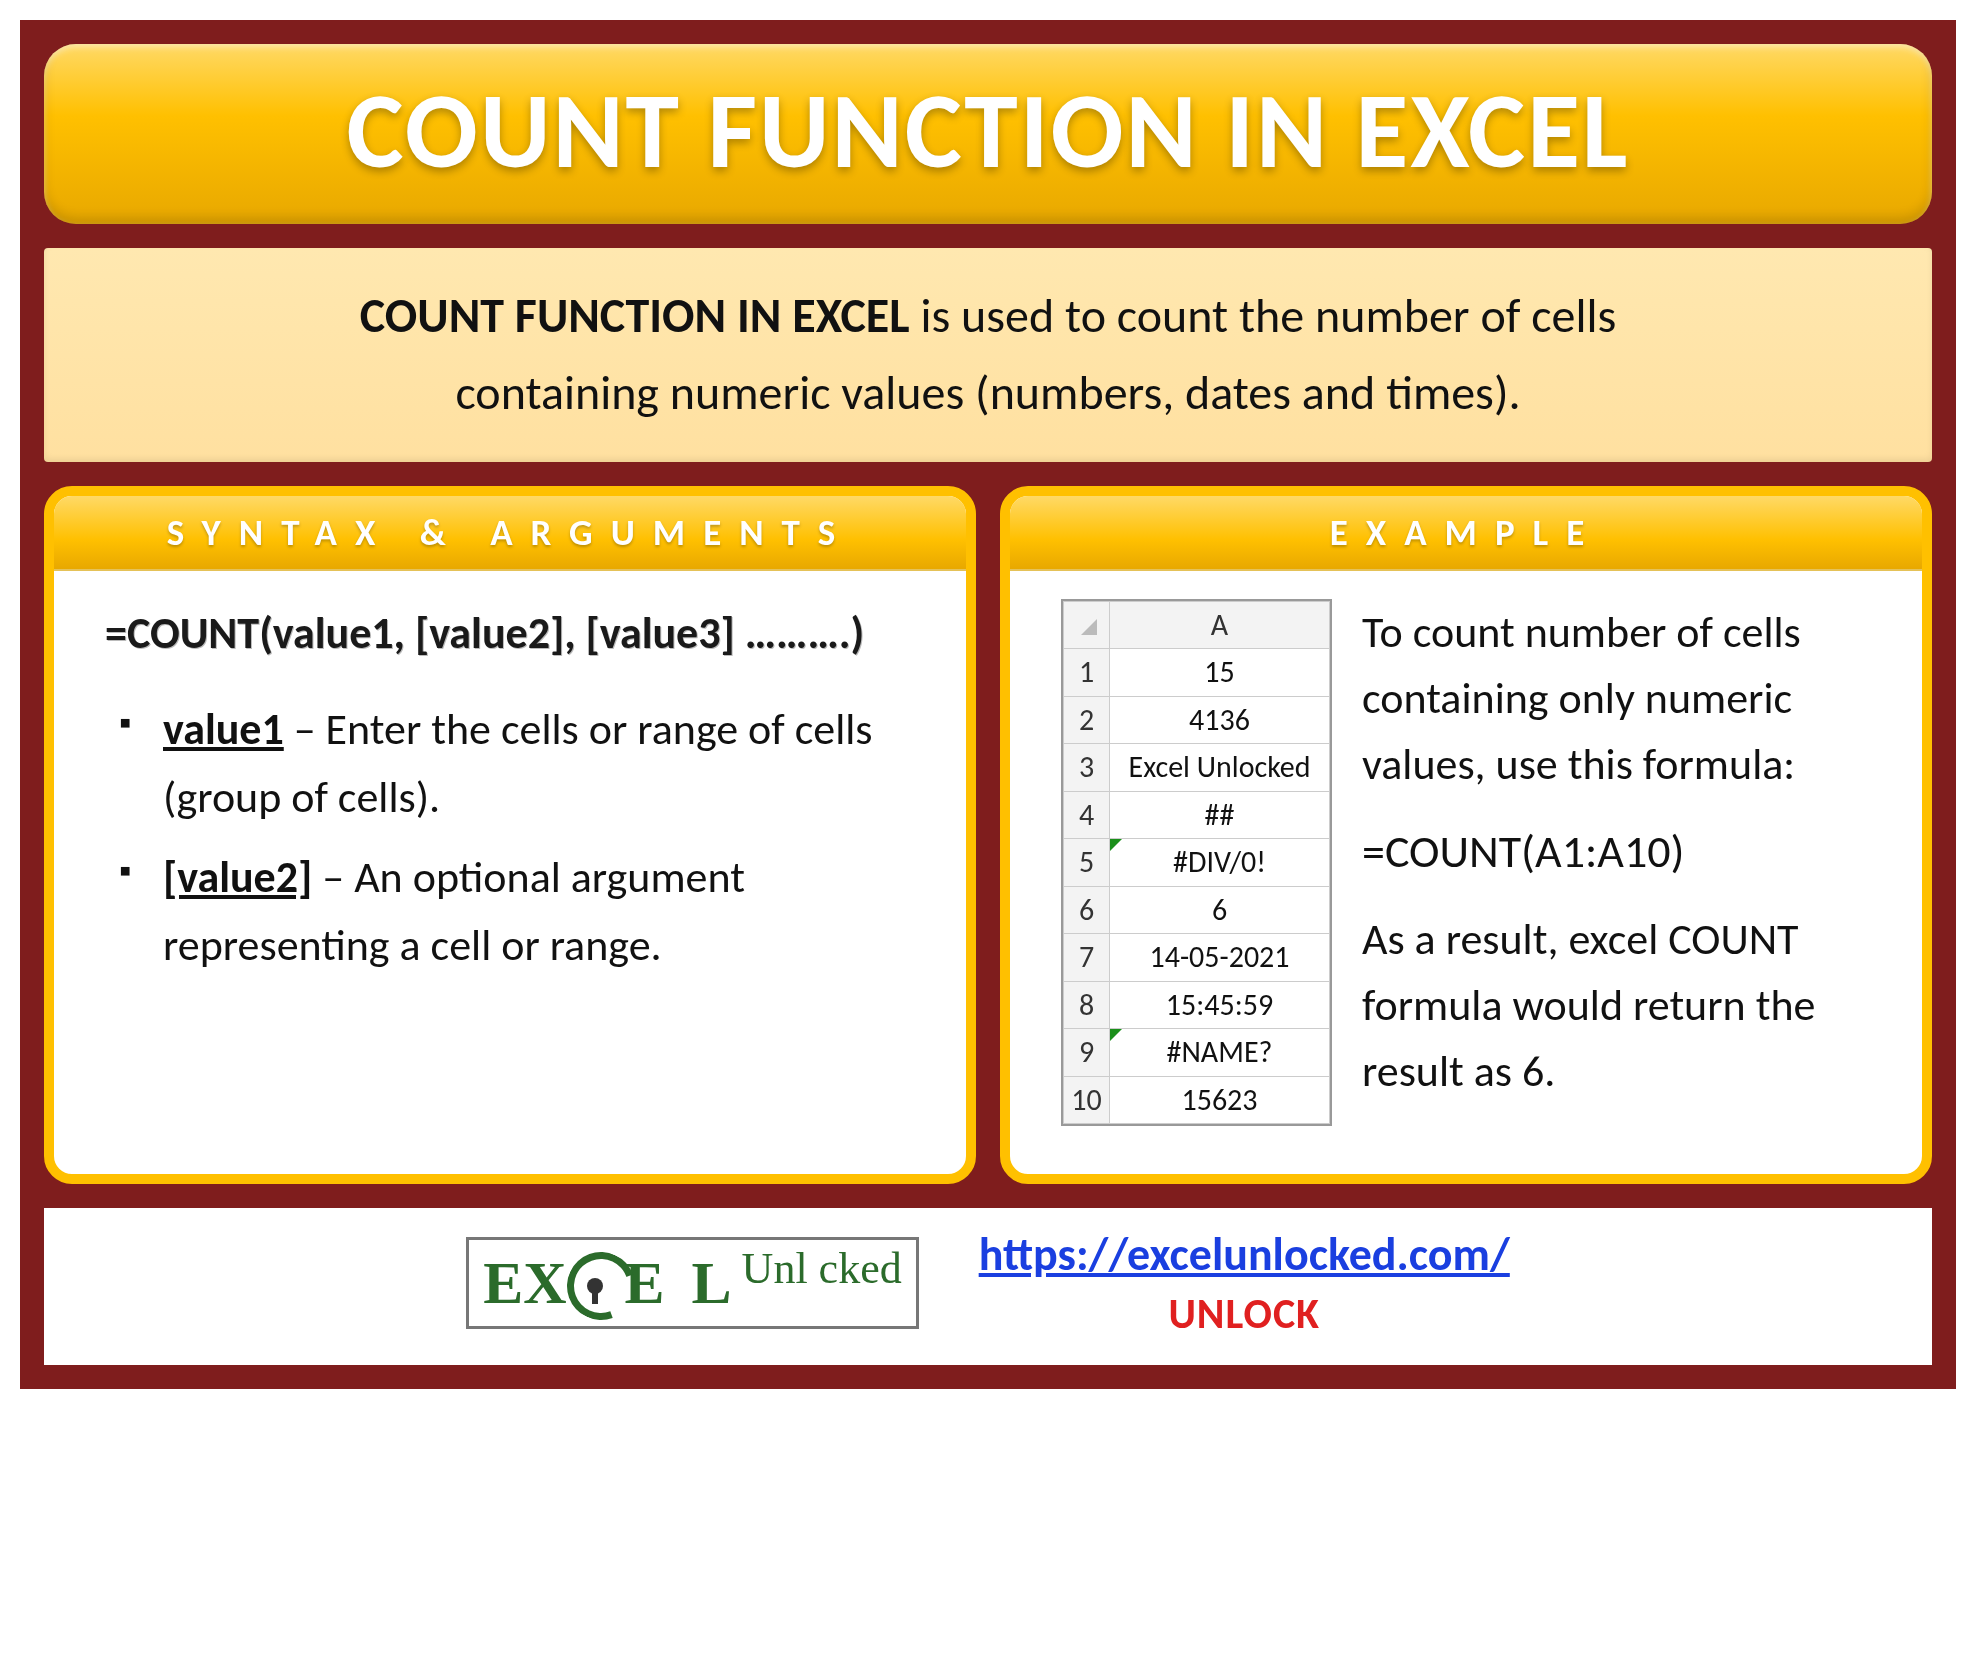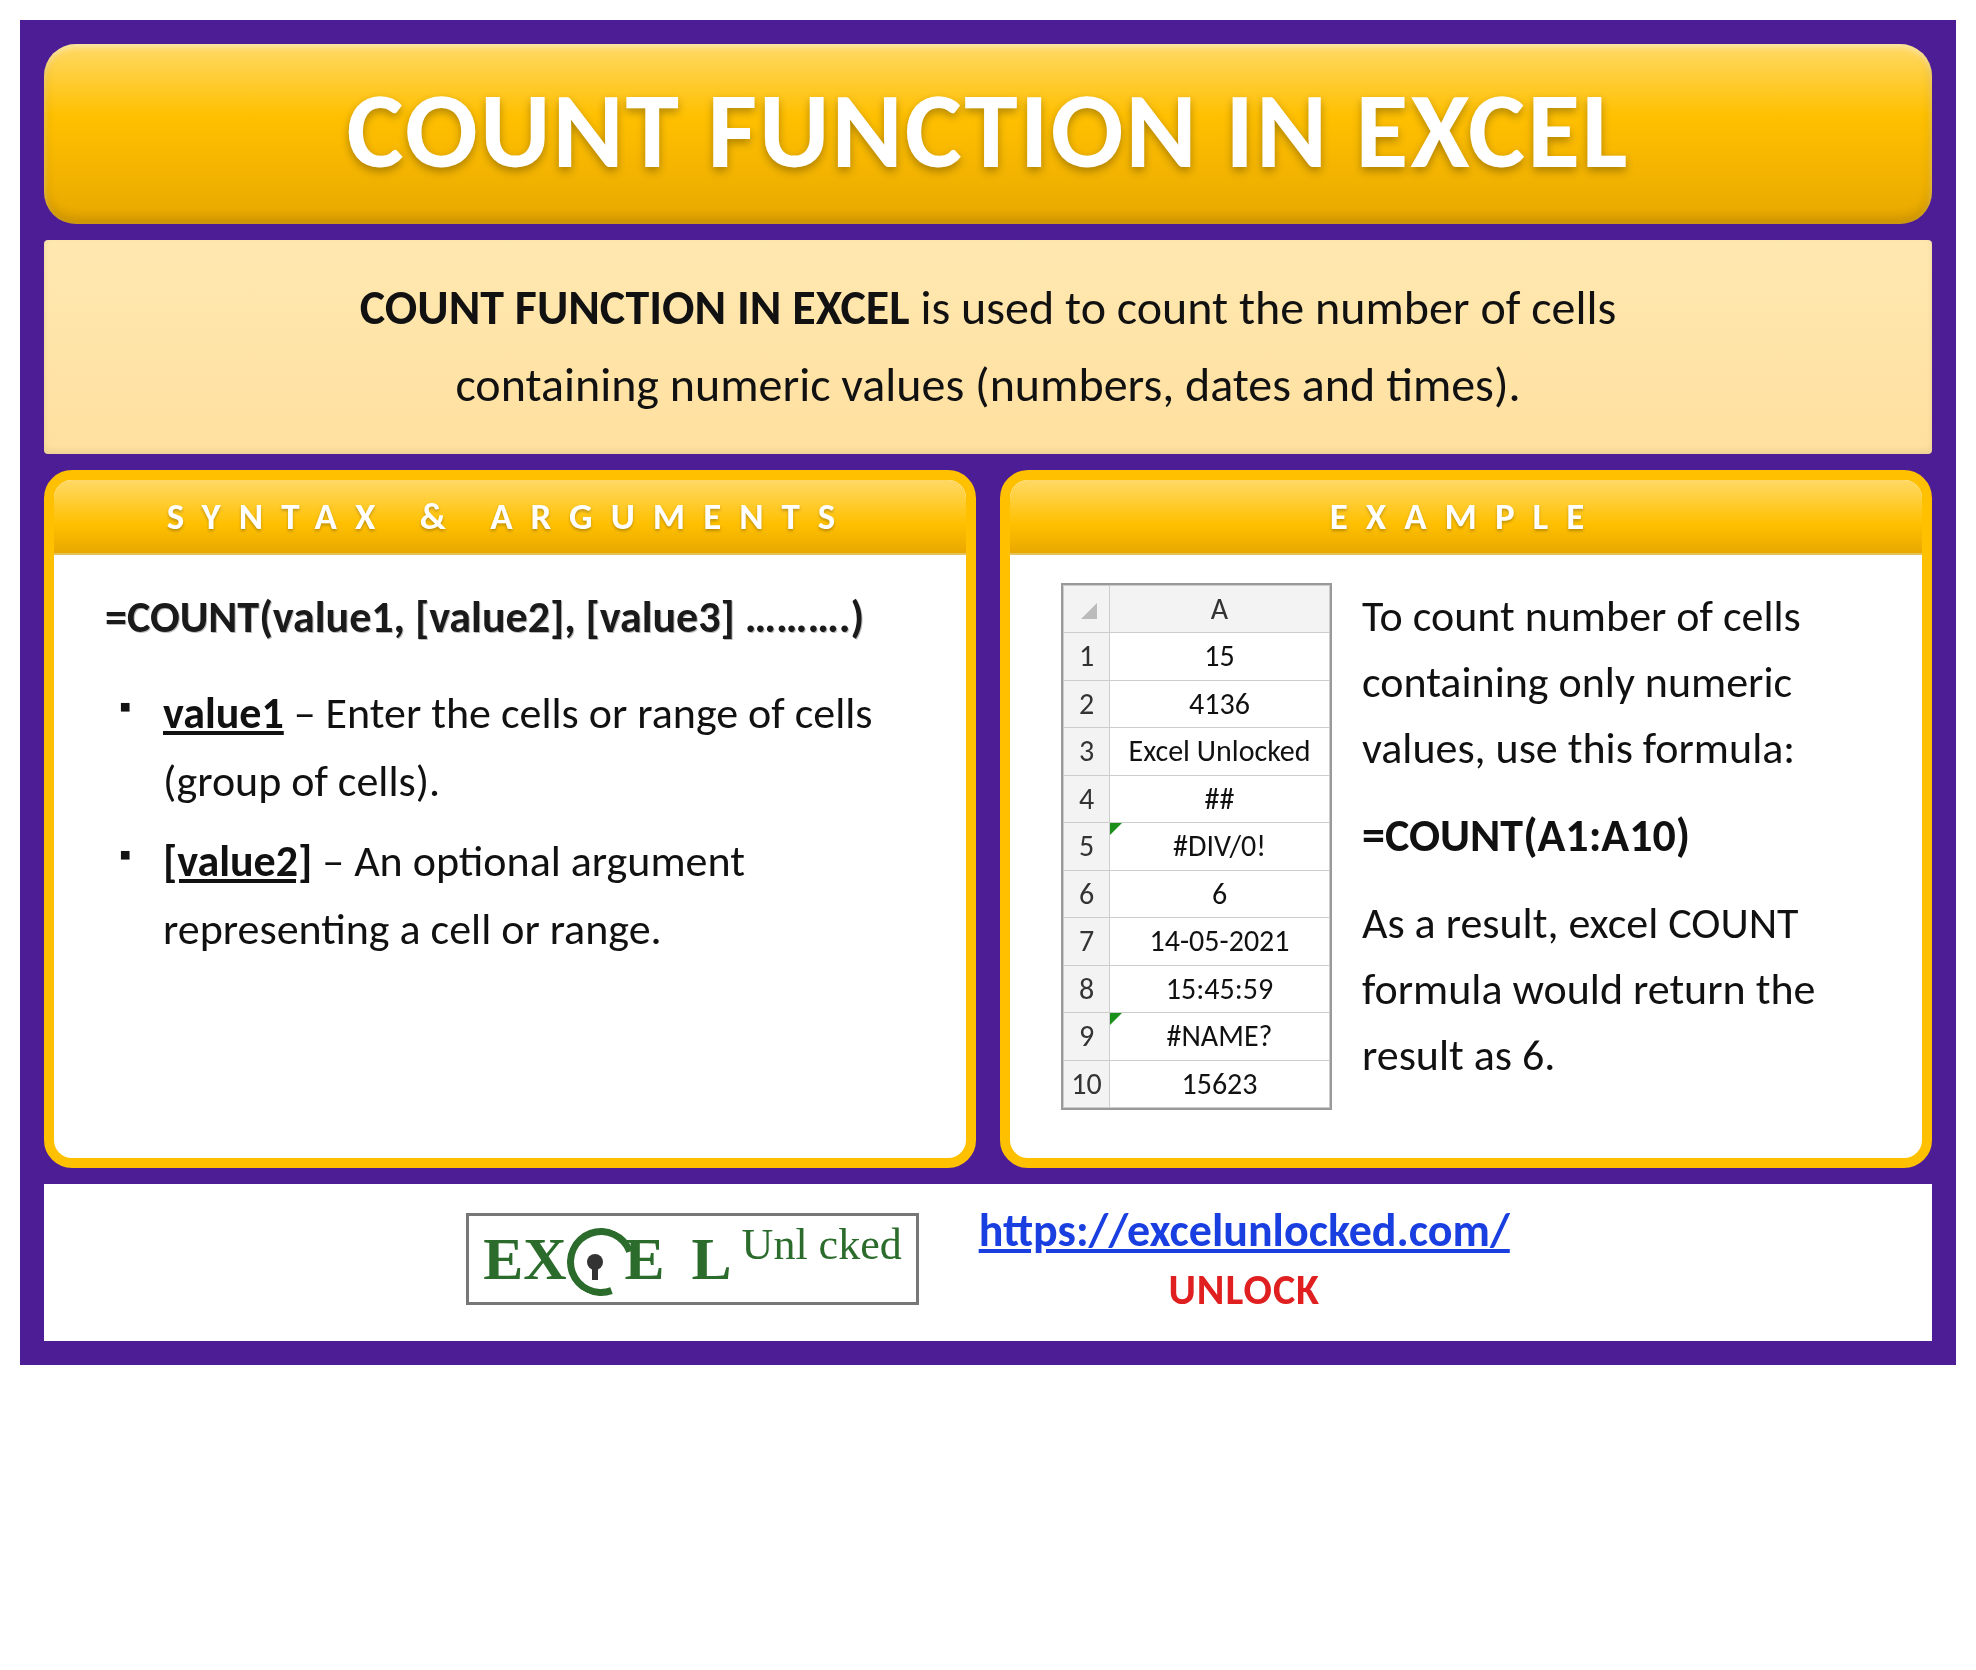--- a/index.html
+++ b/index.html
@@ -5,25 +5,25 @@
   * { box-sizing: border-box; margin: 0; padding: 0; }
   body {
     background: #fff;
     font-family: Calibri, Arial, sans-serif;
     display: flex;
     justify-content: center;
     padding: 20px;
   }
   .canvas {
     width: 1976px;
-    background: #4c1d95;
+    background: #7f1d1d;
     padding: 24px;
     display: flex;
     flex-direction: column;
-    gap: 16px;
+    gap: 24px;
   }
   .title-bar {
     background: linear-gradient(to bottom, #ffd966 0%, #ffc000 40%, #e8a800 100%);
     border-radius: 32px;
     padding: 20px 0 28px 0;
     text-align: center;
     box-shadow: inset 0 -6px 12px rgba(0,0,0,0.15), inset 0 3px 6px rgba(255,255,255,0.5);
   }
   .title-bar h1 {
     color: #fff;
@@ -142,21 +142,21 @@
     color: #111;
   }
   .green-tri::before {
     content: "";
     position: absolute;
     top: 0; left: 0;
     border-top: 12px solid #1a8f1a;
     border-right: 12px solid transparent;
   }
   .ex-text { font-size: 44px; line-height: 1.5; }
-  .ex-formula { font-weight: 700; margin: 20px 0; font-size: 46px; }
+  .ex-formula { font-weight: 400; margin: 20px 0; font-size: 46px; }
   .ex-below { font-size: 44px; line-height: 1.5; }
   .footer {
     background: #fff;
     border-radius: 0;
     padding: 18px 0 26px 0;
     display: flex;
     align-items: center;
     justify-content: center;
     gap: 60px;
   }

